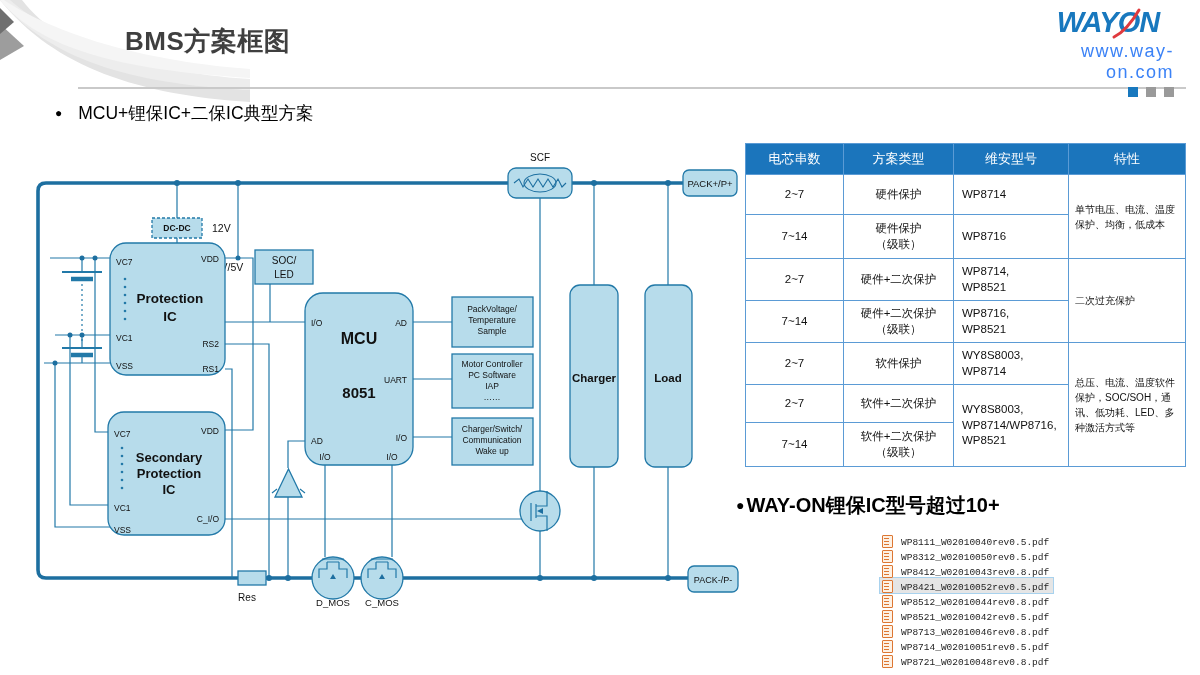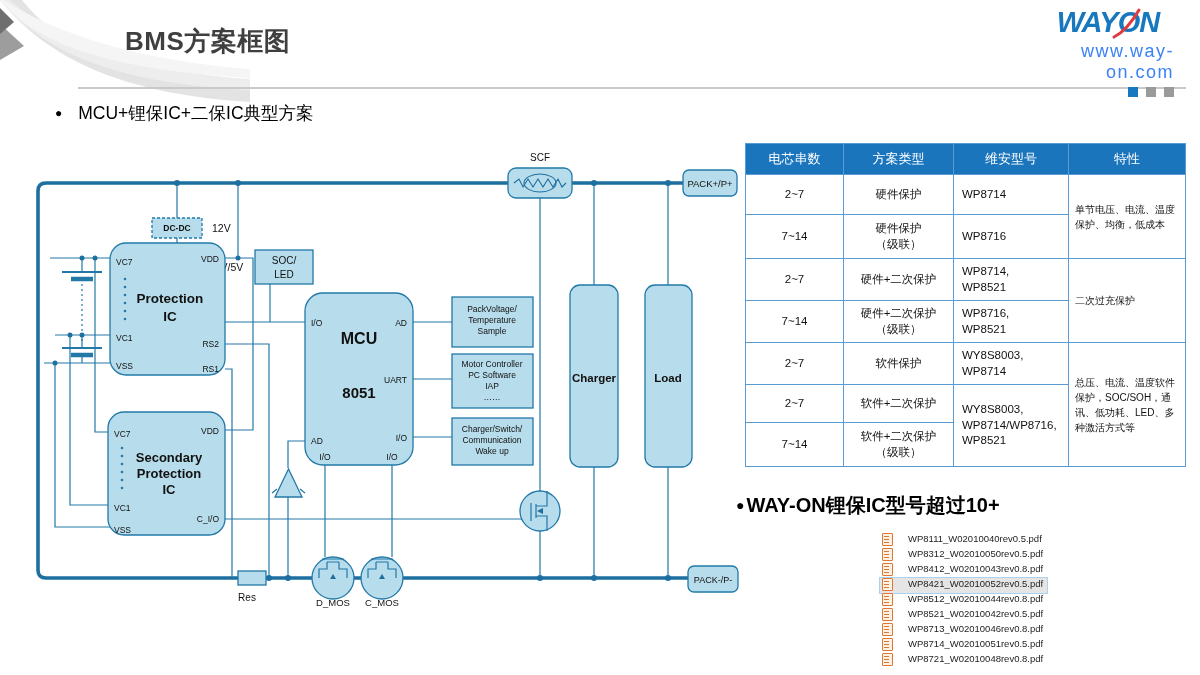--- a/index.html
+++ b/index.html
@@ -24,22 +24,22 @@
   .spec-table th{background:#1B75BC;color:#fff;font-weight:normal;font-size:13px;
                  border:1px solid #5B9BD5;height:30px;padding:0 8px;}
   .spec-table td{border:1px solid #5B9BD5;font-size:11.5px;text-align:center;
                  padding:2px 4px;white-space:pre-line;line-height:1.35;background:#fff;}
   .spec-table td.model{text-align:left;padding-left:8px;}
   .spec-table td.feature{text-align:left;padding:12px 6px;line-height:1.5;font-size:10px;}
   
   .models-heading{position:absolute;left:724px;top:492px;font-size:20px;font-weight:600;color:#000;white-space:nowrap;margin-left:12px;}
   .models-heading .dot{font-size:14px;margin-right:2px;vertical-align:2px;}
   .file-list{position:absolute;left:880px;top:533px;list-style:none;margin:0;padding:0;}
-  .file-list li{display:flex;align-items:flex-start;gap:15px;height:15px;font-size:9.5px;color:#1d1d1d;
-                padding:0 4px 0 2px;white-space:nowrap;}
+  .file-list li{display:flex;align-items:flex-end;gap:8px;height:15px;font-size:9.5px;color:#1d1d1d;
+                padding:0 4px 0 2px;white-space:nowrap;font-family:Liberation Mono, monospace;}
   .file-list li.selected{background:#e5e5e5;outline:1px solid #a8d2ee;}
   .pdf-icon{display:inline-block;width:9px;height:11px;background:#fdf1e4;border:1px solid #DD7733;
             border-radius:1px;position:relative;flex:0 0 auto;}
   .pdf-icon::before{content:"";position:absolute;left:1px;top:2px;width:5px;height:1px;
             background:#DD7733;box-shadow:0 3px 0 #DD7733,0 6px 0 #DD7733;}
   
   .diagram{position:absolute;left:0;top:140px;}
   .blk{fill:#B7DCEB;stroke:#2279A8;stroke-width:1.3;}
   .wire{stroke:#2279A8;stroke-width:1.2;fill:none;}
   .bus{stroke:#1D6FA0;stroke-width:3.6;fill:none;stroke-linejoin:round;}

